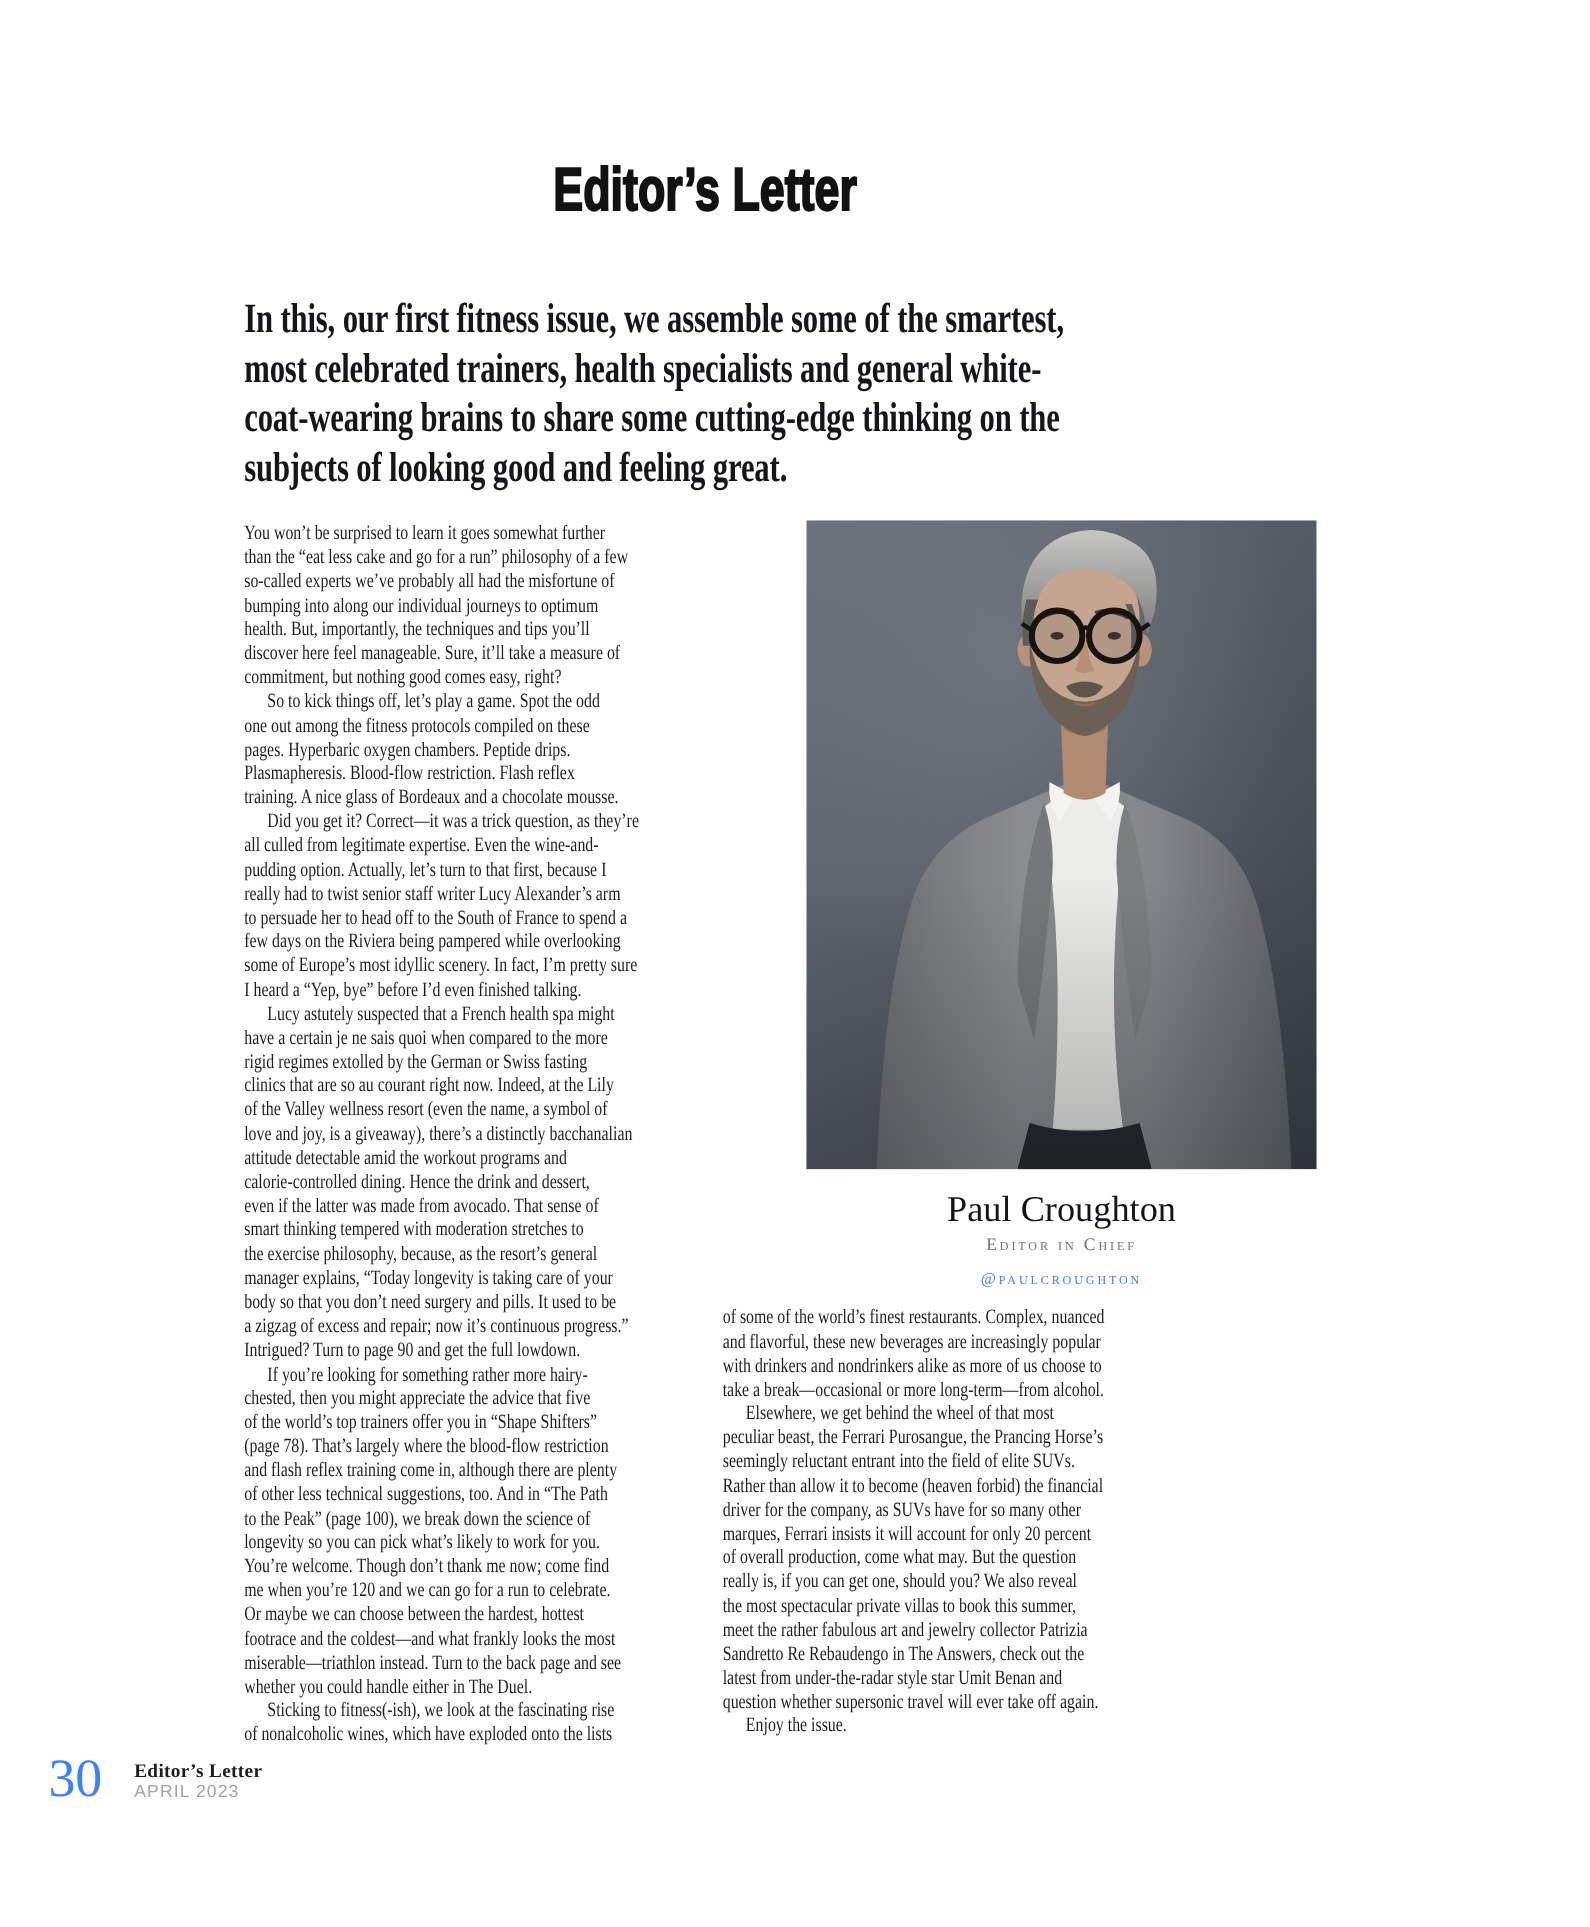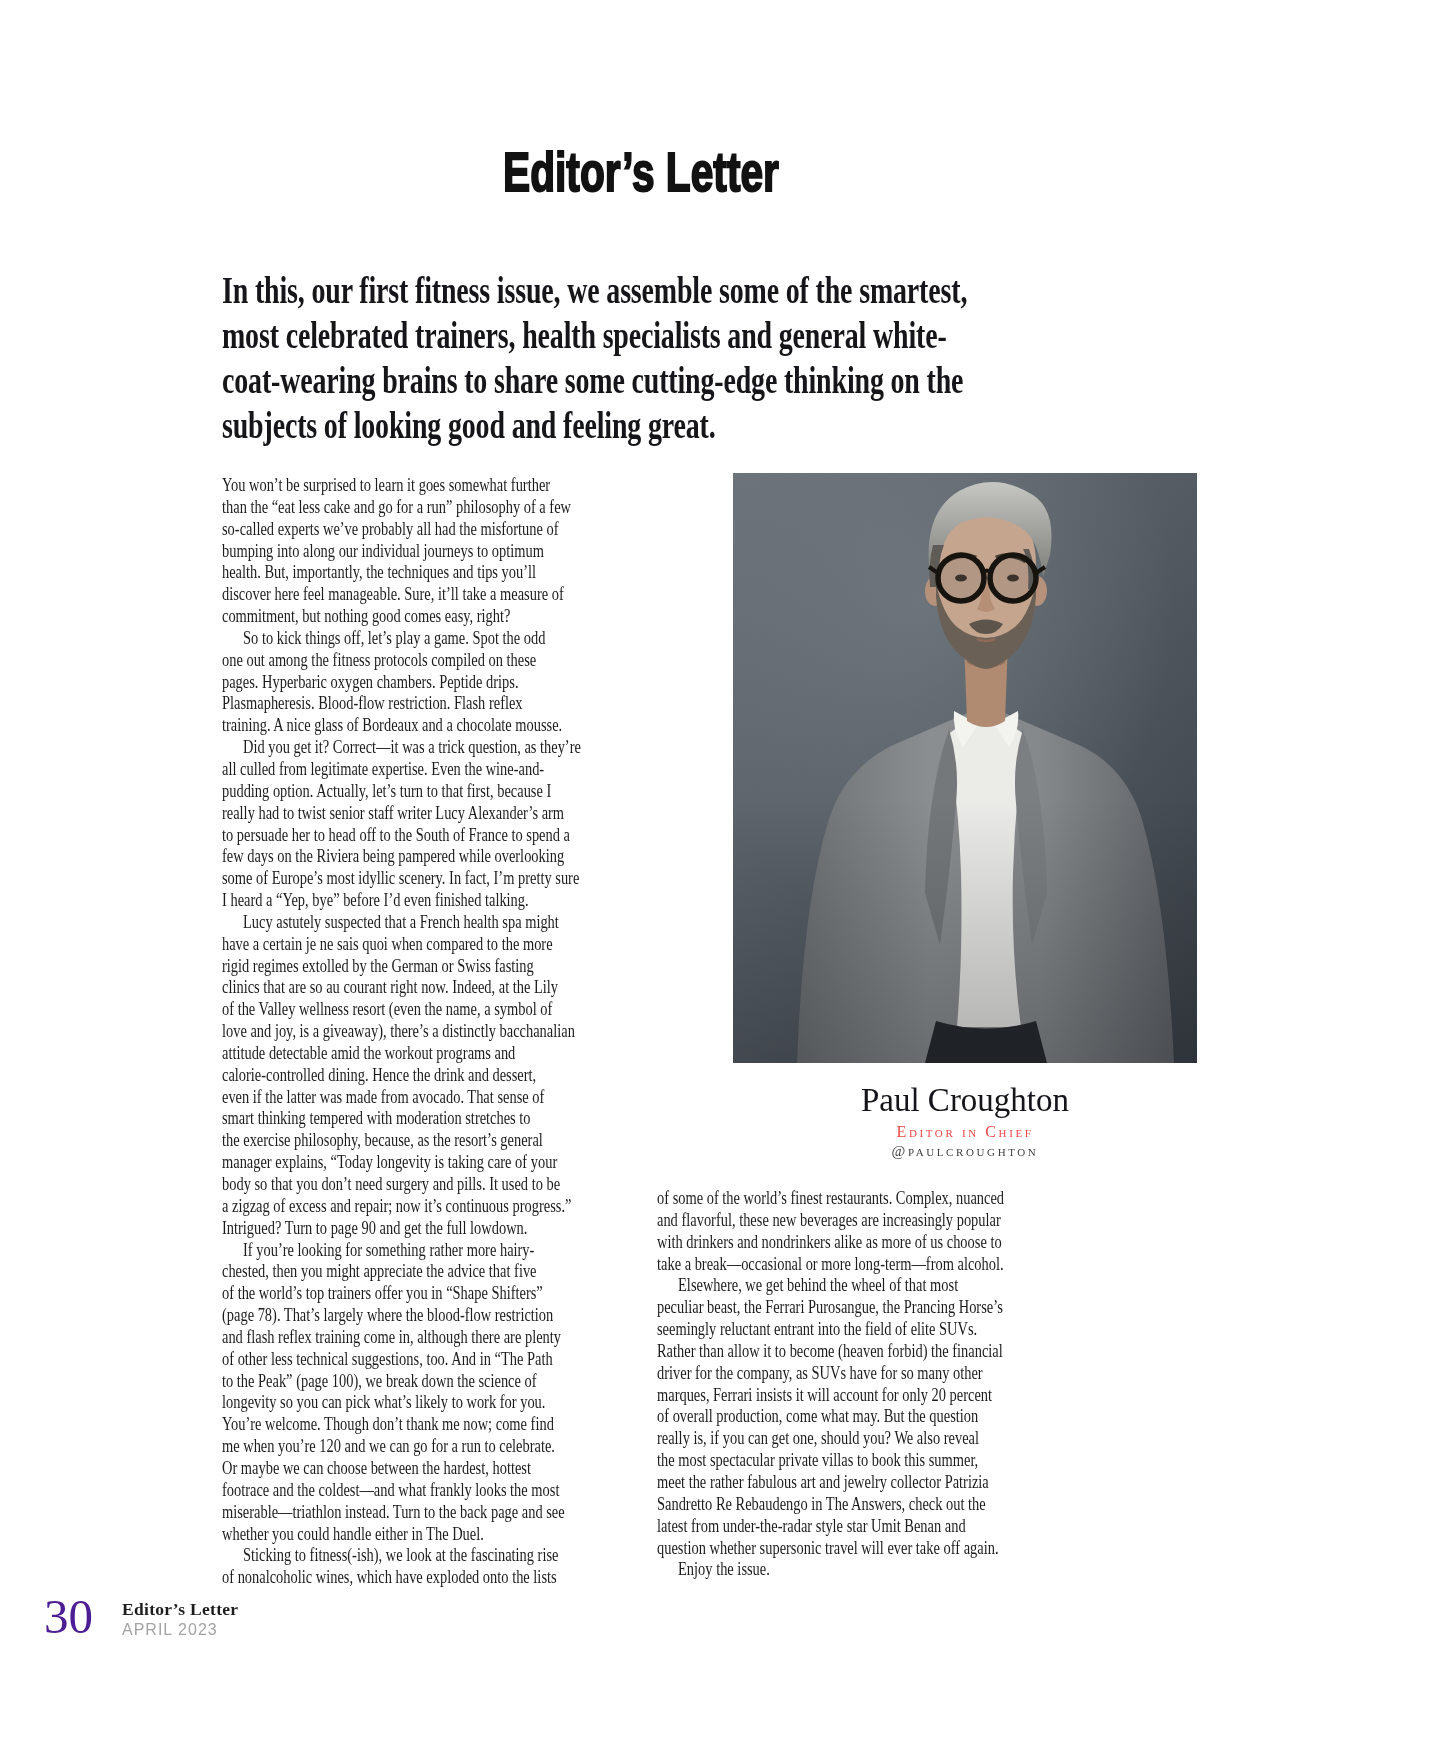--- a/index.html
+++ b/index.html
@@ -25,26 +25,26 @@
   .col-left{left:222px;top:475px;}
   .col-right{left:657px;top:1188px;}
 
   
   .portrait{position:absolute;left:733px;top:473px;width:464px;height:590px;display:block;}
 
   
   .caption{position:absolute;left:733px;top:1082px;width:464px;text-align:center;}
   .cap-name{font-size:33px;line-height:36px;color:#14141a;font-weight:normal;}
   .cap-role{margin-top:5px;font-size:16px;line-height:18px;font-variant:small-caps;
-    letter-spacing:2.6px;color:#ef4444;}
-  .cap-handle{margin-top:1px;font-size:15px;line-height:18px;font-variant:small-caps;
-    letter-spacing:2.6px;color:#404040;}
-
-  
-  .folio{position:absolute;left:44px;top:1592px;font-size:49px;line-height:49px;color:#4c1d95;}
+    letter-spacing:2.6px;color:#737373;}
+  .cap-handle{margin-top:13px;font-size:15px;line-height:18px;font-variant:small-caps;
+    letter-spacing:2.6px;color:#3b82f6;}
+
+  
+  .folio{position:absolute;left:44px;top:1592px;font-size:49px;line-height:49px;color:#3b82f6;}
   .footer-section{position:absolute;left:122px;top:1600px;font-weight:bold;font-size:17.5px;
     line-height:19px;color:#1d1d1d;letter-spacing:0.3px;}
   .footer-date{position:absolute;left:122px;top:1621px;font-family:"Liberation Sans",sans-serif;
     font-size:16px;color:#a3a3a3;letter-spacing:1px;}
 
   
   .photo-credit{position:absolute;left:1334px;top:1576px;transform:rotate(-90deg);
     transform-origin:left top;font-family:"Liberation Sans",sans-serif;font-size:11.5px;
     color:#8f8f8f;letter-spacing:1.2px;white-space:nowrap;}
 </style>

